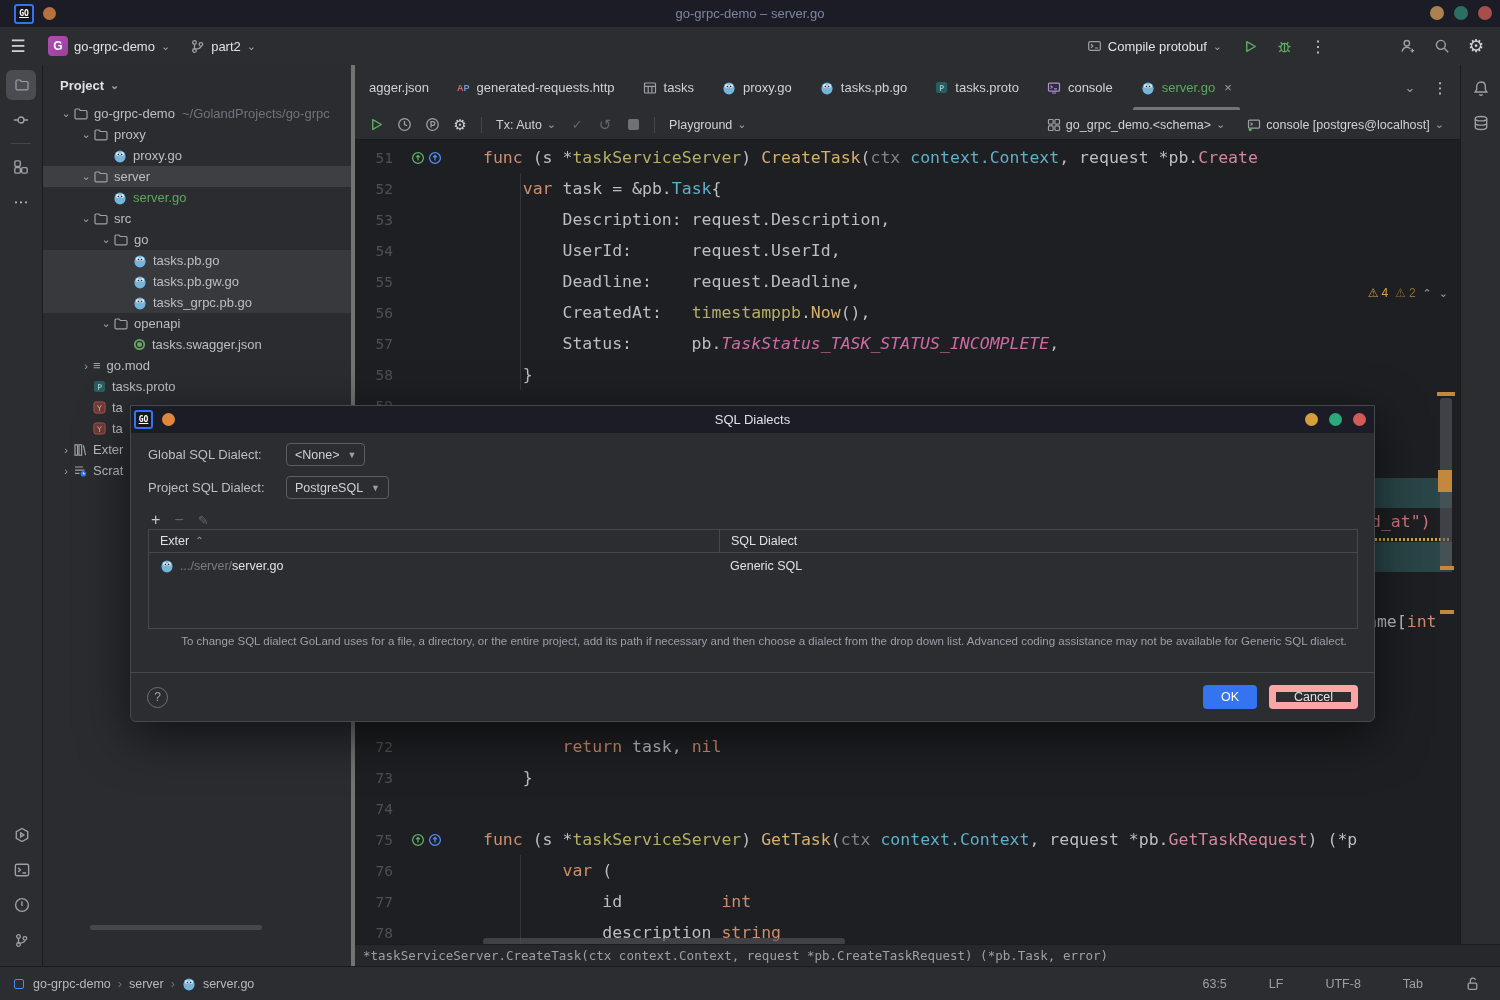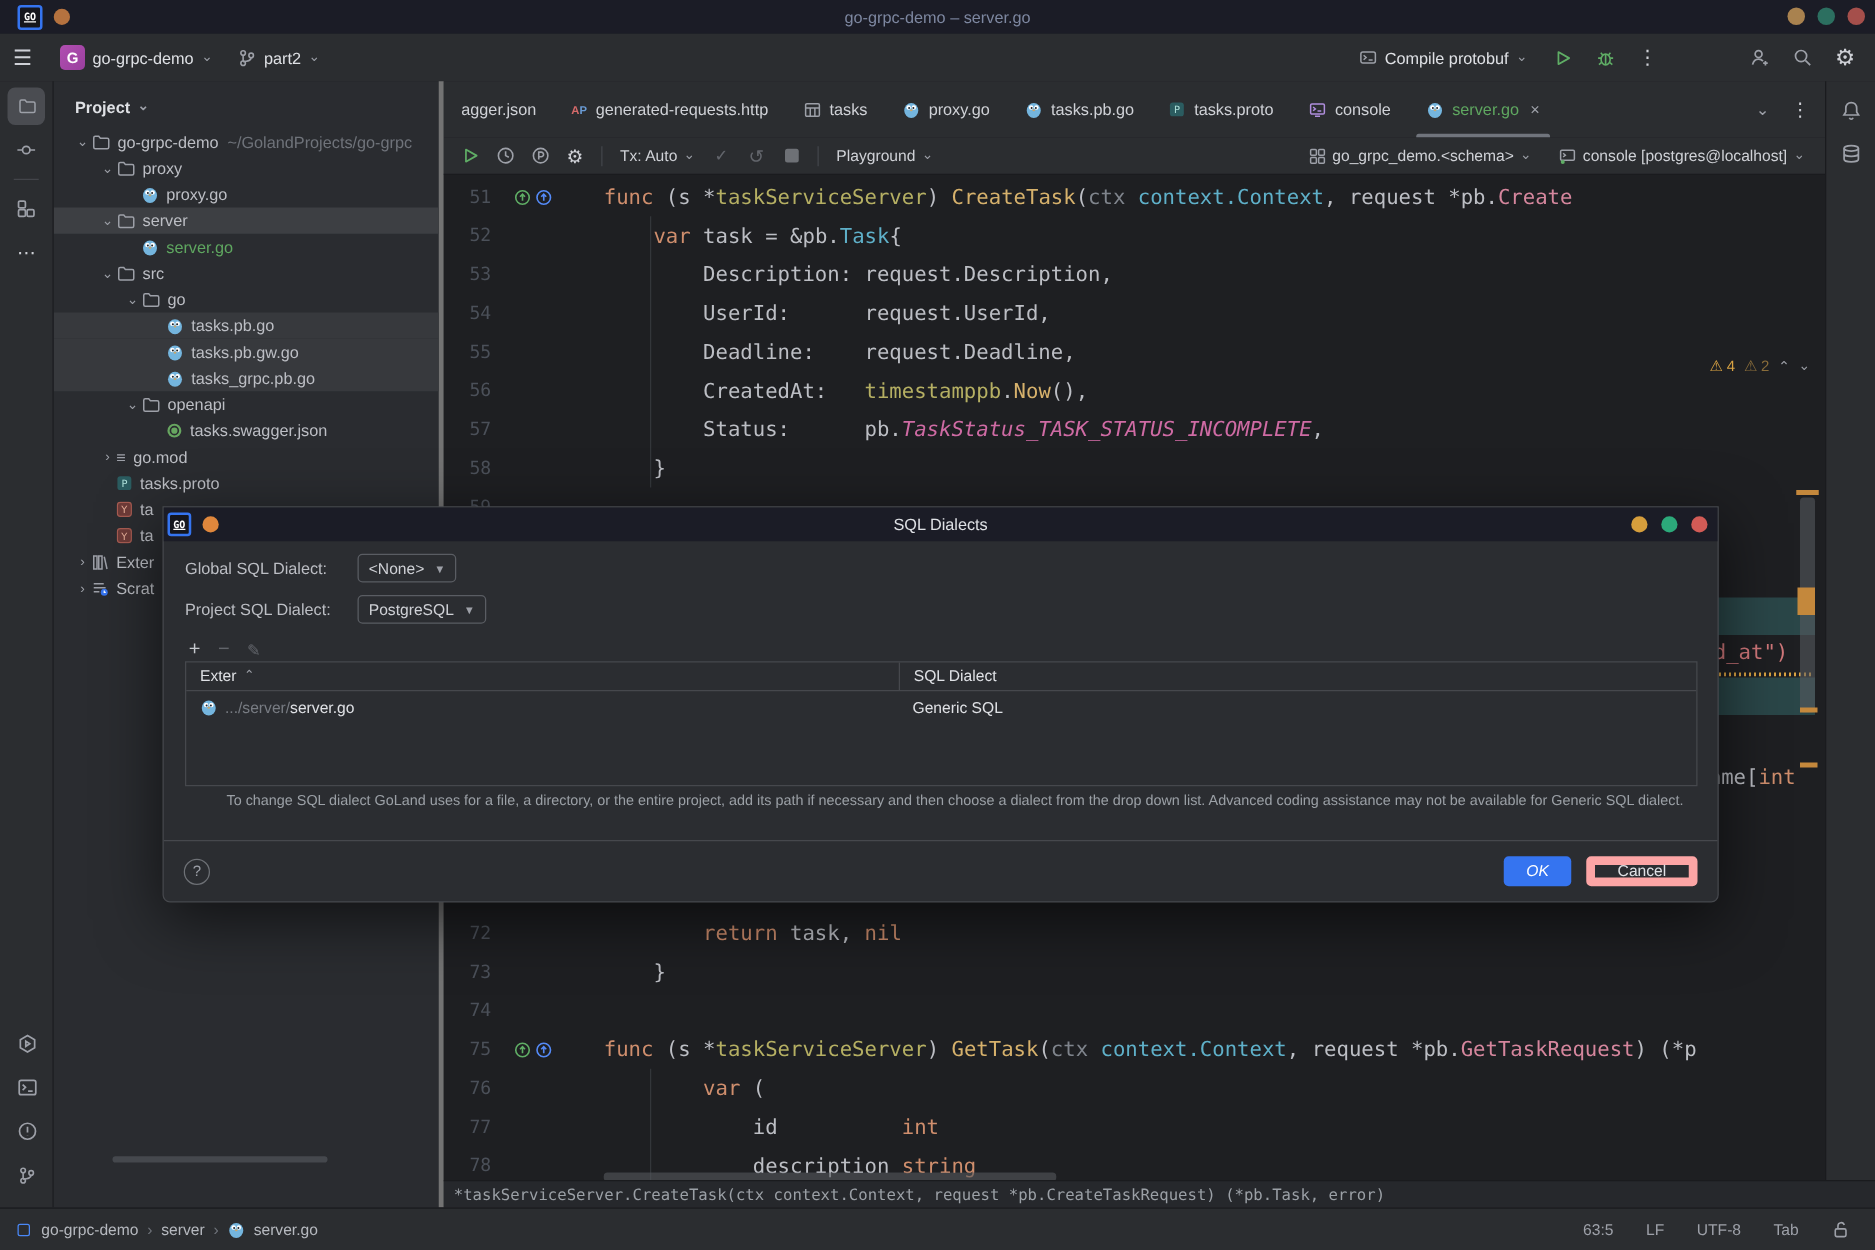--- a/index.html
+++ b/index.html
@@ -94,21 +94,21 @@
   .rightstripe { position:absolute; left:1460px; top:65px; width:40px; height:901px; background:#2b2d30; border-left:1px solid #1a1b1e; }
 
   
   .docline { position:absolute; left:355px; top:944px; width:1145px; height:22px; background:#26282c; border-top:1px solid #1a1b1e;
              color:#9ba0a6; font-family:"DejaVu Sans Mono", monospace; font-size:12.5px; display:flex; align-items:center; padding-left:8px; white-space:pre; }
   .statusbar { position:absolute; left:0; top:966px; width:1500px; height:34px; background:#2b2d30; border-top:1px solid #1a1b1e;
                display:flex; align-items:center; color:#b6b9bf; font-size:12.5px; }
   .crumbs { display:flex; align-items:center; gap:7px; margin-left:32px; }
   .crumb { cursor:pointer; }
   .csep { color:#6f737a; }
-  .sb-right { margin-left:auto; display:flex; align-items:center; gap:26px; margin-right:20px; color:#9da0a8; }
+  .sb-right { margin-left:auto; display:flex; align-items:center; gap:42px; margin-right:20px; color:#9da0a8; }
   .bluesq { width:10px; height:10px; border:1.5px solid #4a88f7; border-radius:2px; }
 
   
   .dialog { position:absolute; left:130px; top:405px; width:1245px; height:317px; background:#2b2d31; border:1px solid #46484d;
             border-radius:0 0 6px 6px; box-shadow:0 14px 50px rgba(0,0,0,.6); z-index:10; }
   .dlg-title { position:relative; height:27px; background:#1b1c26; display:flex; align-items:center; }
   .dlg-title .wintitle { color:#dfe1e5; font-size:13px; }
   .dlg-lights { position:absolute; right:8px; display:flex; gap:11px; }
   .dlg-lights .light { width:13px; height:13px; }
   .dlg-row { display:flex; align-items:center; gap:10px; margin:10px 0 0 17px; }
@@ -122,21 +122,21 @@
   .dt-c1 { width:570px; padding-left:11px; display:flex; align-items:center; gap:6px; }
   .dt-c2 { padding-left:11px; border-left:1px solid #46484d; align-self:stretch; display:flex; align-items:center; }
   .dt-row { display:flex; height:25px; align-items:center; font-size:12.5px; cursor:pointer; }
   .dt-row .dt-c2 { border-left:none; }
   .pathdim { color:#787c83; }
   .dlg-help { position:absolute; left:38px; top:228px; width:1190px; text-align:center; color:#9ba0a6; font-size:11.5px; line-height:1.35; }
   .dlg-footer { position:absolute; left:0; bottom:0; width:100%; height:49px; border-top:1px solid #46484d; display:flex; align-items:center; padding:0 16px; }
   .helpcirc { width:21px; height:21px; border:1px solid #6e7176; border-radius:50%; color:#9da0a8; font-size:12px;
               display:flex; align-items:center; justify-content:center; cursor:pointer; }
   .btn { height:24px; padding:0 18px; border-radius:4px; font-size:12.5px; display:flex; align-items:center; cursor:pointer; }
-  .btn.primary { background:#3574f0; color:#fff; margin-left:auto;font-style:italic; }
+  .btn.primary { background:#3574f0; color:#fff; margin-left:auto; }
   .btn.ghost { border:7px solid #fca5a5; color:#dfe1e5; margin-left:12px; }
 </style>
 </head>
 <body>
 
 <div id="app">
 
   <div class="titlebar">
     <span class="goicon">GO</span>
     <span class="orangedot"></span>

